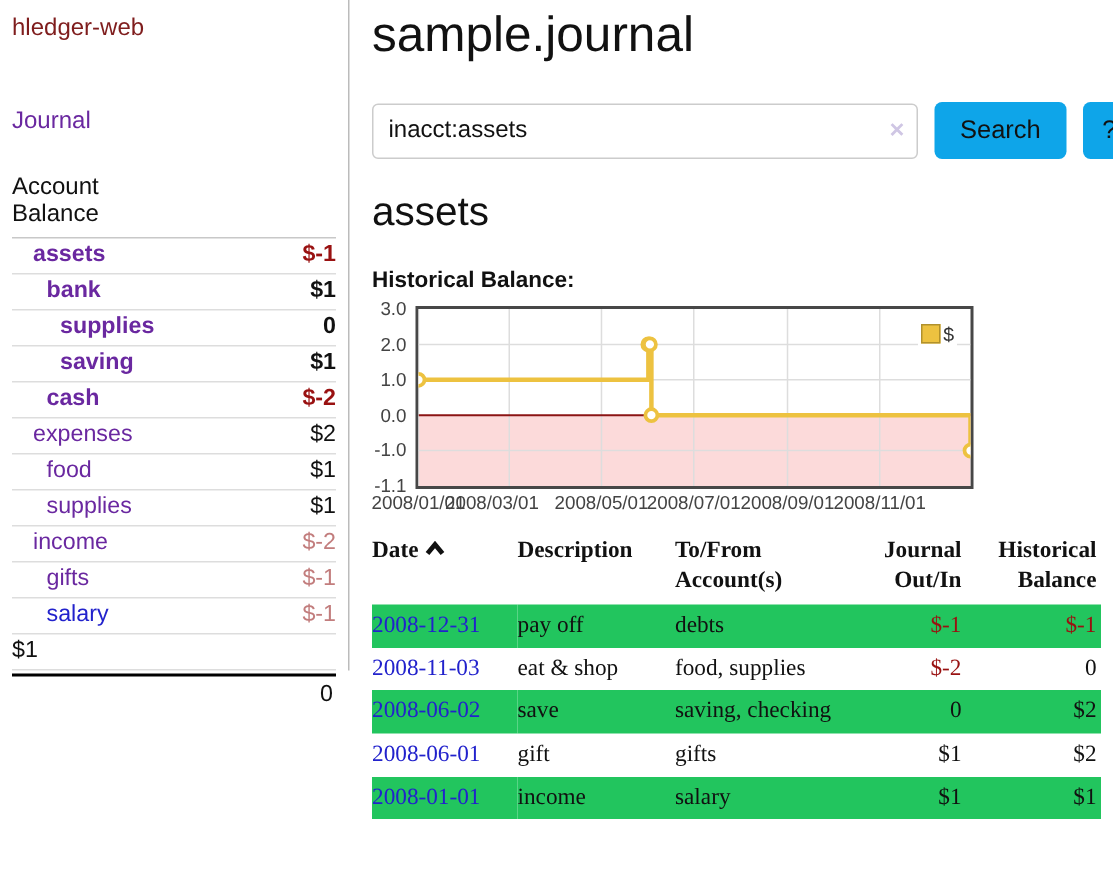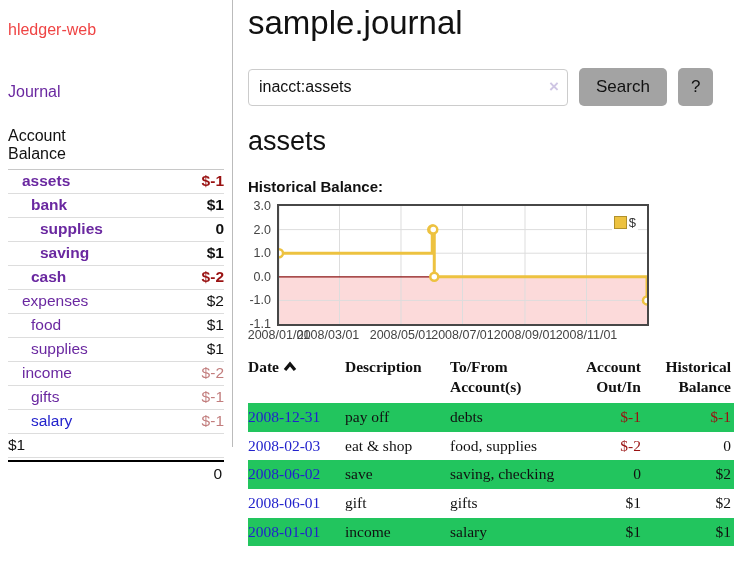--- a/index.html
+++ b/index.html
@@ -7,21 +7,21 @@
     width:742px;height:582px;overflow:hidden;background:#fff;
     font-family:"Liberation Sans",sans-serif;color:#111;
   }
   .layout{display:flex;}
 
   
   .sidebar{
     width:233px;min-width:233px;box-sizing:border-box;height:447px;
     border-right:1px solid #bbb;padding:8px 8px 0 8px;
   }
-  .brand{display:block;color:#ef4444;font-size:16px;text-decoration:none;margin-top:13px;}
+  .brand{display:block;color:#7f1d1d;font-size:16px;text-decoration:none;margin-top:2px;}
   .nav-journal{display:block;color:#6a28a0;font-size:16px;text-decoration:none;margin-top:44px;}
   .acct-table{margin-top:24px;}
   .acct-head{display:flex;justify-content:space-between;font-size:16px;color:#111;
              padding:2px 0 6px 0;border-bottom:1px solid #c8c8c8;flex-direction:column;}
   .srow{display:flex;justify-content:space-between;align-items:baseline;
         font-size:15.5px;padding:2px 0 3px 0;border-bottom:1px solid #ddd;}
   .srow .acct{color:#6a28a0;text-decoration:none;}
   .srow .acct.blue{color:#2222cc;}
   .srow.b .acct,.srow.b .bal{font-weight:bold;}
   .d1 .acct{margin-left:14px;}
@@ -30,28 +30,28 @@
   .bal{color:#111;}
   .bal.negd{color:#991111;}
   .bal.negm{color:#c27d7d;}
   .total-row{border-top:2px solid #000;margin-top:2px;padding:3px 2px 3px 0;
              text-align:right;font-size:15.5px;}
 
   
   .main{flex:1;box-sizing:border-box;padding:2px 8px 0 15px;}
   h1.title{font-size:33px;font-weight:400;margin:2px 0 0 0;color:#111;}
   .search-row{display:flex;align-items:center;gap:11px;margin-top:26px;}
-  .search-box{position:relative;width:320px;}
+  .search-box{position:relative;width:364px;}
   .search-box input{
     width:100%;box-sizing:border-box;height:37px;border:1px solid #ccc;border-radius:4px;
     font-size:16px;padding:0 30px 0 10px;color:#111;font-family:"Liberation Sans",sans-serif;
   }
   .clear-x{position:absolute;right:9px;top:8px;color:#cfc6e4;font-size:17px;
            font-weight:bold;cursor:pointer;line-height:20px;}
-  .btn{background:#a3a3a3;border:none;border-radius:5px;height:38px;font-size:17px;
+  .btn{background:#0ea5e9;border:none;border-radius:5px;height:38px;font-size:17px;
        padding:0 17px;color:#111;font-family:"Liberation Sans",sans-serif;cursor:pointer;}
   .btn.help{padding:0 13px;}
   h2.acct-title{font-size:27px;font-weight:400;margin:20px 0 0 0;}
   .hb-label{font-weight:bold;font-size:15px;margin:21px 0 9px 0;}
 
   
   .chart{position:relative;height:122px;width:401px;}
   .ylabels{position:absolute;left:0;top:0;width:29px;height:122px;}
   .ylabels span{position:absolute;right:6px;font-size:12.5px;color:#444;}
   .plot{margin-left:29px;width:368px;height:118px;border:2px solid #474747;
@@ -212,34 +212,34 @@
       </colgroup>
       <thead>
         <tr>
           <th>
             <span>Date</span><svg class="sort-icon" width="14" height="11" viewBox="0 0 14 11">
                 <path d="M2 9 L7 3 L12 9" stroke="#111" stroke-width="3.2" fill="none"></path>
               </svg>
           </th>
           <th>Description</th>
           <th>To/From Account(s)</th>
-          <th class="r">Account Out/In</th>
+          <th class="r">Journal Out/In</th>
           <th class="r">Historical Balance</th>
         </tr>
       </thead>
       <tbody>
         <tr class="g">
           <td class="date"><a href="#">2008-12-31</a></td>
           <td>pay off</td>
           <td>debts</td>
           <td class="r neg">$-1</td>
           <td class="r neg">$-1</td>
         </tr>
         <tr>
-          <td class="date"><a href="#">2008-02-03</a></td>
+          <td class="date"><a href="#">2008-11-03</a></td>
           <td>eat &amp; shop</td>
           <td>food, supplies</td>
           <td class="r neg">$-2</td>
           <td class="r">0</td>
         </tr>
         <tr class="g">
           <td class="date"><a href="#">2008-06-02</a></td>
           <td>save</td>
           <td>saving, checking</td>
           <td class="r">0</td>

